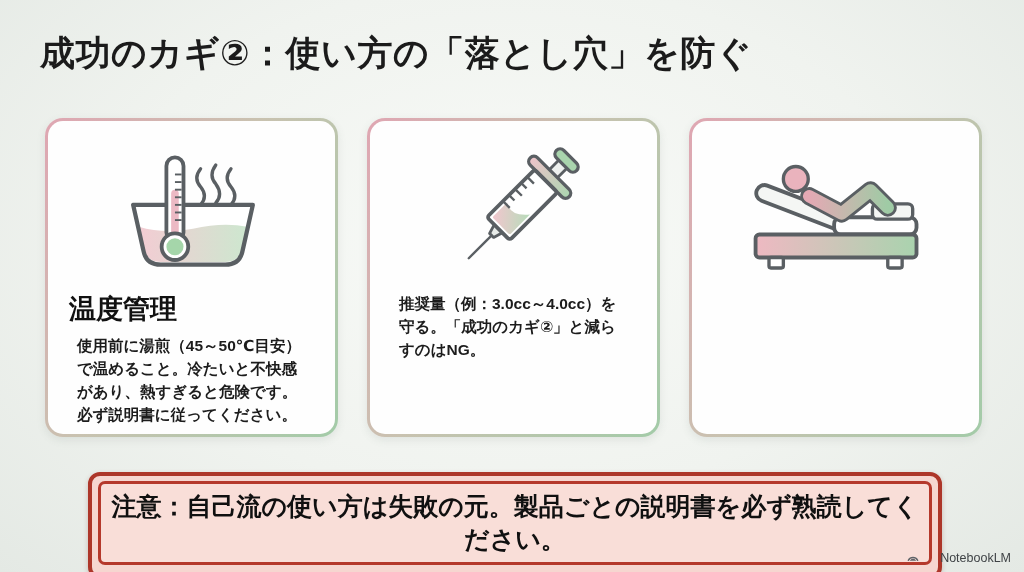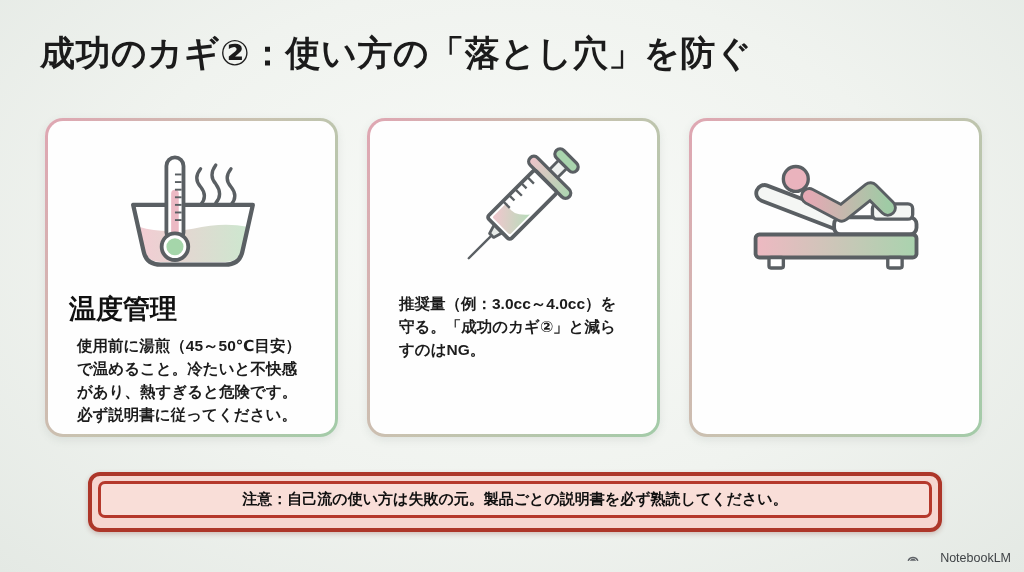--- a/index.html
+++ b/index.html
@@ -26,21 +26,21 @@
   .icon-box { height:146px; display:flex; justify-content:center; align-items:center; margin-bottom:6px; }
   .card-title { font-size:27px; font-weight:700; color:#111; margin:0 0 7px 0; }
   .card-body { font-size:15.5px; font-weight:700; color:#1c1c1c; line-height:1.48; margin:8px; }
   .warning {
     position:absolute; left:88px; top:472px; width:854px; box-sizing:border-box;
     background:#f6d6d0; border:4px solid #ad3629; border-radius:12px;
     padding:5px 6px 10px 6px; box-shadow:0 2px 5px rgba(120,40,30,0.25);
   }
   .warning-inner {
     border:3px solid #b5382b; border-radius:7px; background:#f9ded8;
-    text-align:center; font-size:15px; font-weight:700; color:#101010;
+    text-align:center; font-size:25px; font-weight:700; color:#101010;
     padding:6px 8px;
   }
   .brand {
     position:absolute; right:13px; bottom:7px;
     display:flex; align-items:flex-end; gap:20px;
     color:#3f4346; font-size:12.5px; font-weight:500;
   }
   svg { display:block; }
 </style>
 </head>

